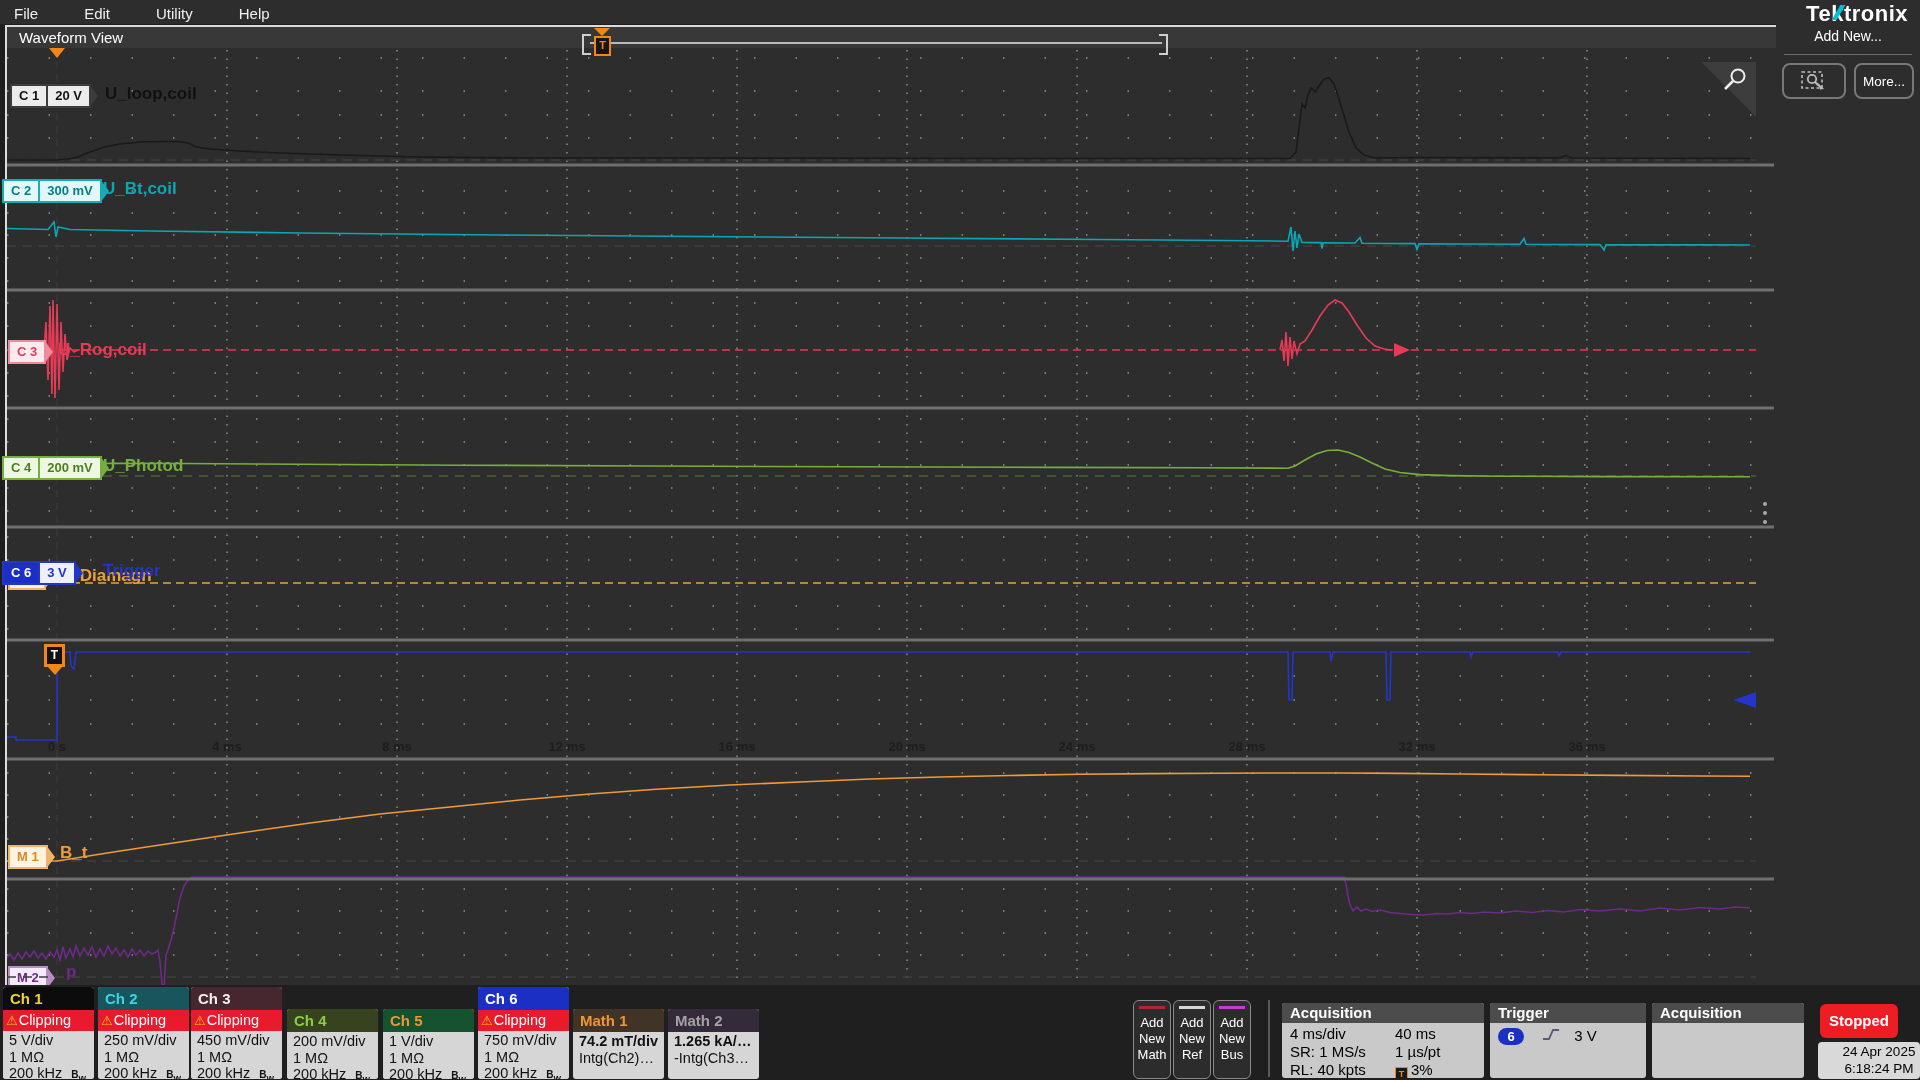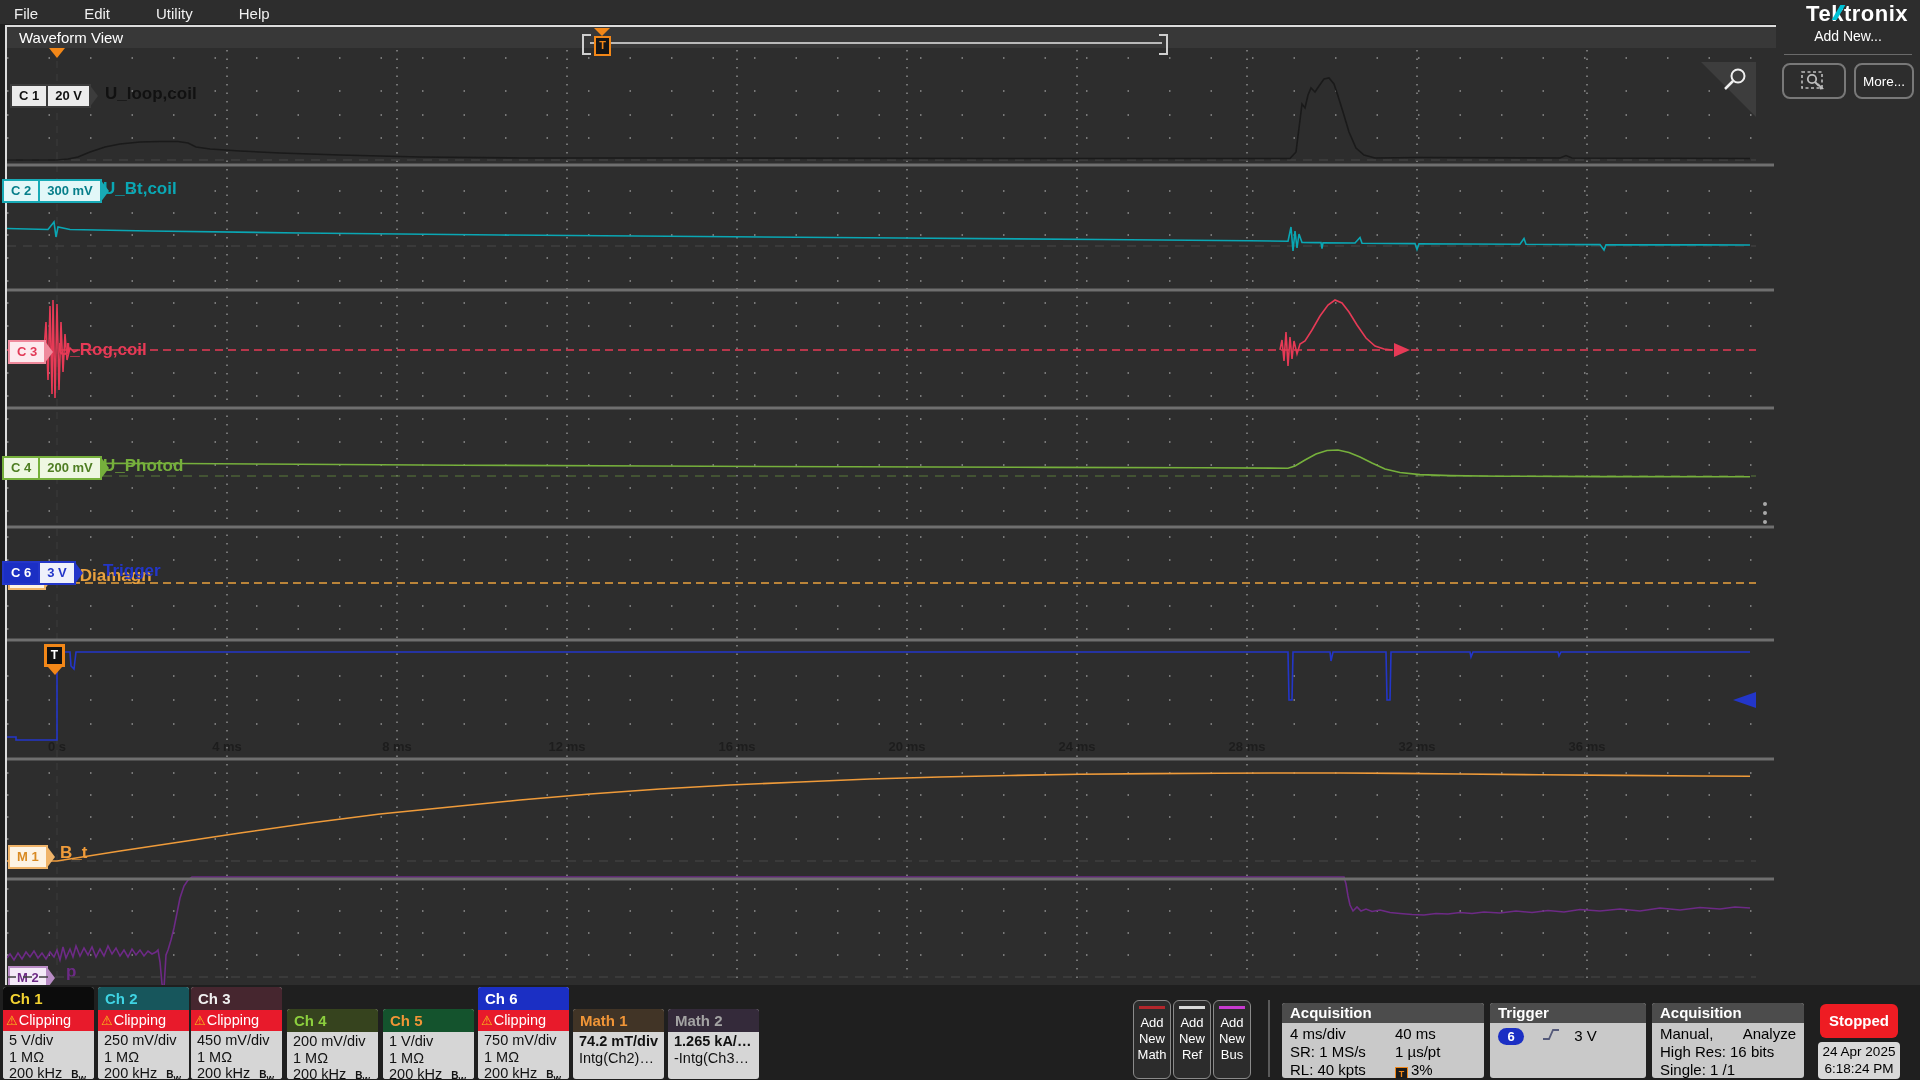--- a/index.html
+++ b/index.html
@@ -69,21 +69,21 @@
   #anb-divider{position:absolute;left:1268px;top:1000px;width:2px;height:77px;background:#5a5a5a;z-index:11;}
   
   .panel{position:absolute;top:1003px;height:75px;background:#c9c9c9;border-radius:3px;overflow:hidden;z-index:11;}
   .panel .phdr{height:20px;background:#4c4c4c;color:#fff;font-size:15px;font-weight:bold;line-height:20px;padding-left:8px;}
   .panel .pbody{padding:2px 8px;color:#000;font-size:15px;line-height:18px;}
   .hrow{display:flex;} .hrow .c1{width:105px;} 
   .tpill{display:inline-block;background:#1b2fc4;color:#fff;font-size:13px;font-weight:bold;border-radius:9px;width:26px;text-align:center;line-height:17px;}
   .slope{display:inline-block;margin:0 10px 0 14px;}
   .minit{display:inline-block;width:11px;height:12px;background:#1a1a1a;border:1px solid #f28718;color:#f28718;font-size:9px;font-weight:bold;text-align:center;line-height:12px;margin-right:3px;vertical-align:-2px;}
   #stopped{position:absolute;left:1820px;top:1004px;width:78px;height:34px;background:#ee1c23;border-radius:6px;color:#fff;font-weight:bold;font-size:15px;text-align:center;line-height:34px;z-index:11;cursor:pointer;}
-  #datetime{position:absolute;left:1818px;top:1042px;width:82px;height:36px;background:#d9d9d9;border-radius:4px;color:#000;font-size:13.5px;text-align:center;line-height:17px;padding-top:1px;z-index:11;}
+  #datetime{position:absolute;left:1818px;top:1042px;width:82px;height:36px;background:#d9d9d9;border-radius:4px;color:#000;font-size:13.5px;text-align:center;line-height:17px;padding-top:1px;z-index:11;padding-left:20px;}
 </style>
 </head>
 <body>
 
 <div id="menubar" class="abs">
   <span class="menu-item">File</span>
   <span class="menu-item">Edit</span>
   <span class="menu-item">Utility</span>
   <span class="menu-item">Help</span>
 </div>
@@ -368,28 +368,20 @@
       <svg width="18" height="13" viewBox="0 0 18 13">
           <polyline points="1,11 7,11 11,2 17,2" fill="none" stroke="#555a7a" stroke-width="1.8"></polyline>
         </svg>
     </span>
     <span>3 V</span>
   </div>
 </div>
 
 <div class="panel" style="left:1652px;width:152px;">
   <div class="phdr">Acquisition</div>
-  <div class="pbody">
-    <div class="hrow" style="justify-content:space-between;">
-        <span>Manual,</span>
-        <span>Analyze</span>
-      </div>
-    <div>High Res: 16 bits</div>
-    <div>Single: 1 /1</div>
-  </div>
 </div>
 
 <div id="stopped">Stopped</div>
 <div id="datetime">
   <div>24 Apr 2025</div>
   <div>6:18:24 PM</div>
 </div>
 
 <span class="axis-label" style="top: 83px; color: rgb(26, 26, 26);">30 V</span>
 <span class="axis-label" style="top: 107px; color: rgb(26, 26, 26);">20 V</span>

